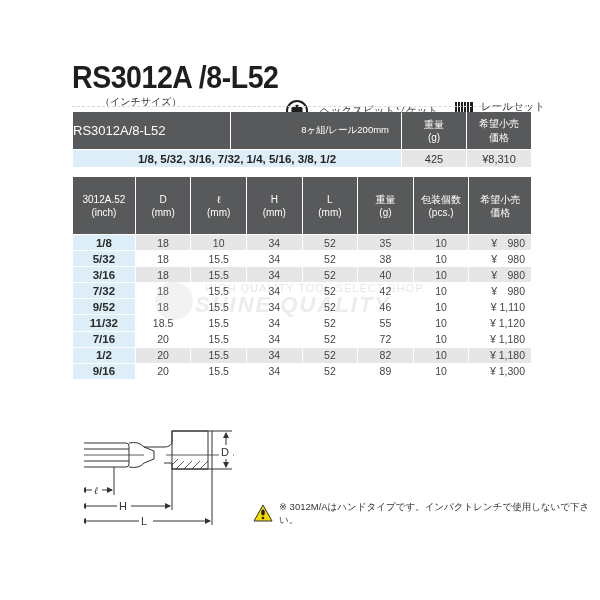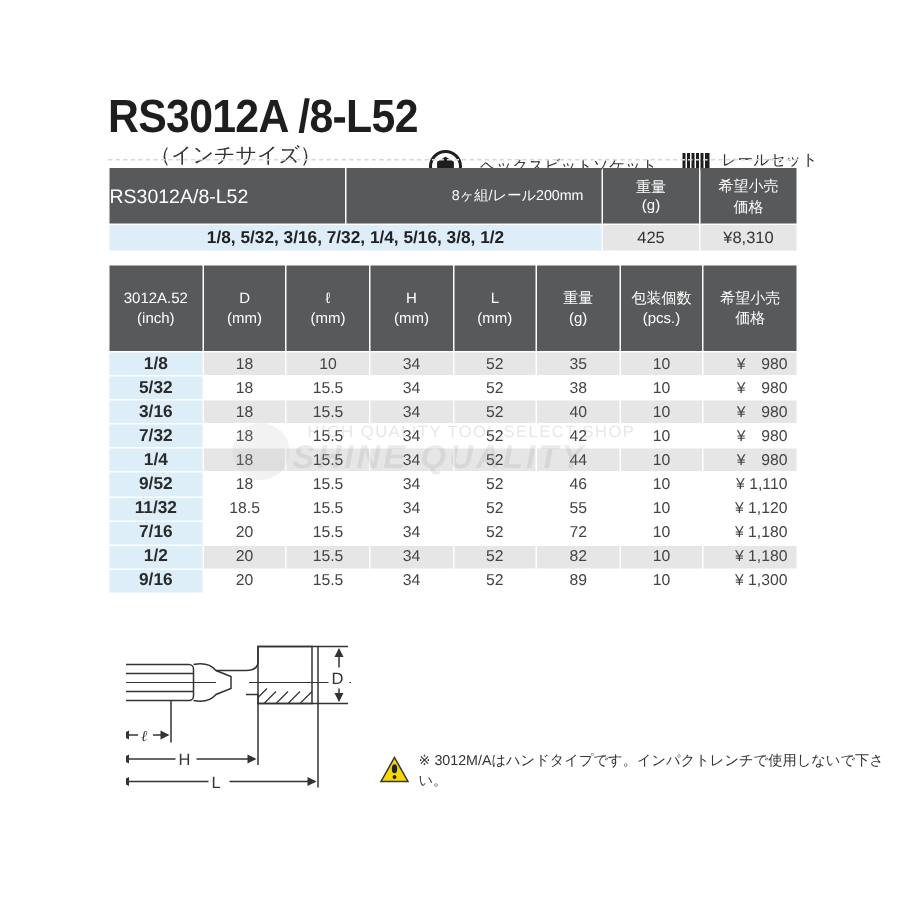--- a/index.html
+++ b/index.html
@@ -1,18 +1,18 @@
 <!DOCTYPE html>
 <html><head>
 <meta charset="utf-8">
 <style>
   * { box-sizing: border-box; margin: 0; padding: 0; }
   body { width: 600px; height: 600px; background: #ffffff; font-family: "Liberation Sans", "DejaVu Sans", sans-serif; color: #333; position: relative; overflow: hidden; }
   .title { position: absolute; left: 72px; top: 60px; font-family: "Liberation Sans", sans-serif; font-weight: bold; font-size: 31px; color: #1e1e1e; letter-spacing: -0.5px; transform: scaleX(0.92); transform-origin: left; }
-  .subtitle { position: absolute; left: 100px; top: 95px; font-size: 14px; color: #333; }
+  .subtitle { position: absolute; left: 100px; top: 95px; font-size: 10px; color: #333; }
   .legend { position: absolute; top: 68px; display: flex; align-items: center; font-size: 10.5px; color: #333; margin-top: 32px; }
   .legend-hex { left: 286px; }
   .legend-rail { left: 455px; }
   .hex-icon { width: 22px; height: 22px; border: 2px solid #1e1e1e; border-radius: 50%; display: flex; align-items: center; justify-content: center; margin-right: 12px; }
   .hex-icon svg { width: 14px; height: 14px; }
   .rail-icon { display: flex; align-items: flex-end; margin-right: 8px; height: 12px; }
   .rail-icon span { display: block; width: 2px; height: 11px; background: #1e1e1e; margin-right: 1px; }
   .rail-icon span:last-child { margin-right: 0; width: 3px; }
   .dashed { position: absolute; left: 72px; top: 106px; width: 460px; border-top: 1px dashed #d8d8d8; }
 
@@ -132,30 +132,20 @@
         <td>10</td>
         <td class="price">¥　980</td>
       </tr>
     <tr class="odd">
         <td class="size">7/32</td>
         <td>18</td>
         <td>15.5</td>
         <td>34</td>
         <td>52</td>
         <td>42</td>
-        <td>10</td>
-        <td class="price">¥　980</td>
-      </tr>
-    <tr class="even">
-        <td class="size">1/4</td>
-        <td>18</td>
-        <td>15.5</td>
-        <td>34</td>
-        <td>52</td>
-        <td>44</td>
         <td>10</td>
         <td class="price">¥　980</td>
       </tr>
     <tr class="odd">
         <td class="size">9/52</td>
         <td>18</td>
         <td>15.5</td>
         <td>34</td>
         <td>52</td>
         <td>46</td>

